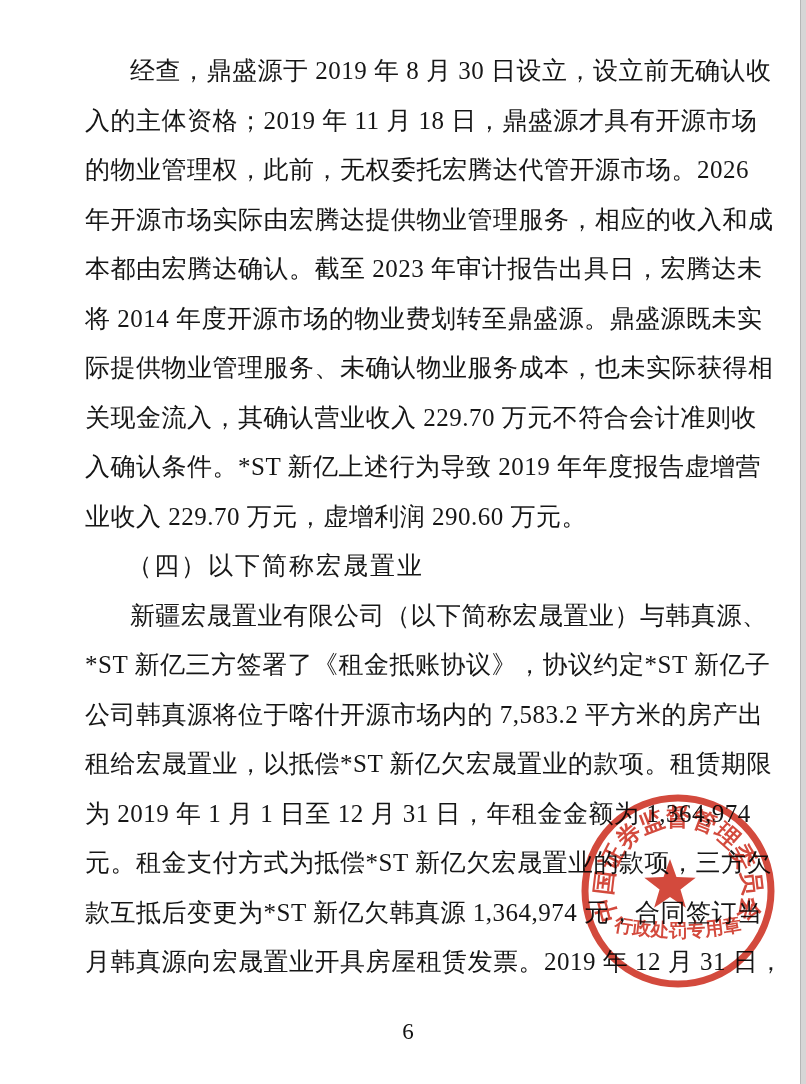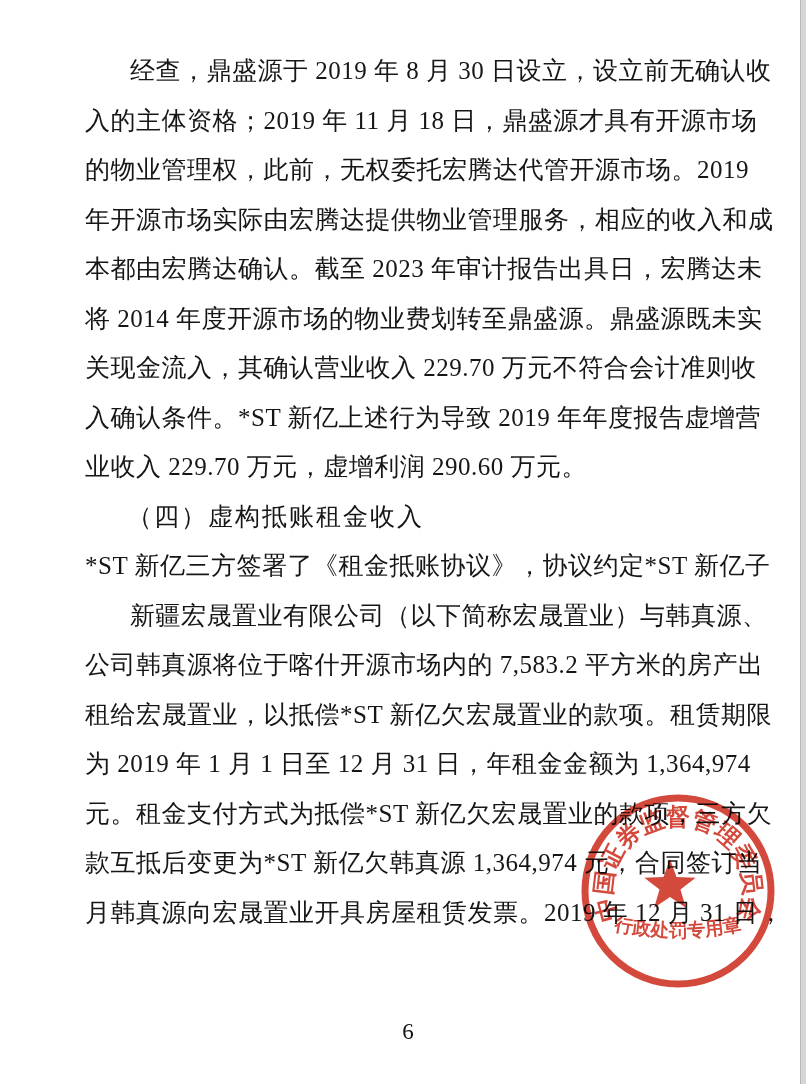--- a/index.html
+++ b/index.html
@@ -69,34 +69,35 @@
 </head>
 <body>
 
 <div class="page">
 
   <div class="text-block">
 
     <div>
       <div class="line ind">经查，鼎盛源于 2019 年 8 月 30 日设立，设立前无确认收</div>
       <div class="line">入的主体资格；2019 年 11 月 18 日，鼎盛源才具有开源市场</div>
-      <div class="line">的物业管理权，此前，无权委托宏腾达代管开源市场。2019</div>
+      <div class="line">的物业管理权，此前，无权委托宏腾达代管开源市场。2026</div>
       <div class="line">年开源市场实际由宏腾达提供物业管理服务，相应的收入和成</div>
       <div class="line">本都由宏腾达确认。截至 2023 年审计报告出具日，宏腾达未</div>
       <div class="line">将 2014 年度开源市场的物业费划转至鼎盛源。鼎盛源既未实</div>
+      <div class="line">际提供物业管理服务、未确认物业服务成本，也未实际获得相</div>
       <div class="line">关现金流入，其确认营业收入 229.70 万元不符合会计准则收</div>
       <div class="line">入确认条件。*ST 新亿上述行为导致 2019 年年度报告虚增营</div>
       <div class="line end">业收入 229.70 万元，虚增利润 290.60 万元。</div>
     </div>
 
-    <div class="line heading">（四）虚构抵账租金收入</div>
+    <div class="line heading">（四）以下简称宏晟置业</div>
 
     <div>
+      <div class="line ind">新疆宏晟置业有限公司（以下简称宏晟置业）与韩真源、</div>
       <div class="line">*ST 新亿三方签署了《租金抵账协议》，协议约定*ST 新亿子</div>
-      <div class="line ind">新疆宏晟置业有限公司（以下简称宏晟置业）与韩真源、</div>
       <div class="line">公司韩真源将位于喀什开源市场内的 7,583.2 平方米的房产出</div>
       <div class="line">租给宏晟置业，以抵偿*ST 新亿欠宏晟置业的款项。租赁期限</div>
       <div class="line">为 2019 年 1 月 1 日至 12 月 31 日，年租金金额为 1,364,974</div>
       <div class="line">元。租金支付方式为抵偿*ST 新亿欠宏晟置业的款项，三方欠</div>
       <div class="line">款互抵后变更为*ST 新亿欠韩真源 1,364,974 元，合同签订当</div>
       <div class="line">月韩真源向宏晟置业开具房屋租赁发票。2019 年 12 月 31 日，</div>
     </div>
   </div>
 
   <svg class="seal" viewBox="0 0 200 200" xmlns="http://www.w3.org/2000/svg" xmlns:xlink="http://www.w3.org/1999/xlink">

